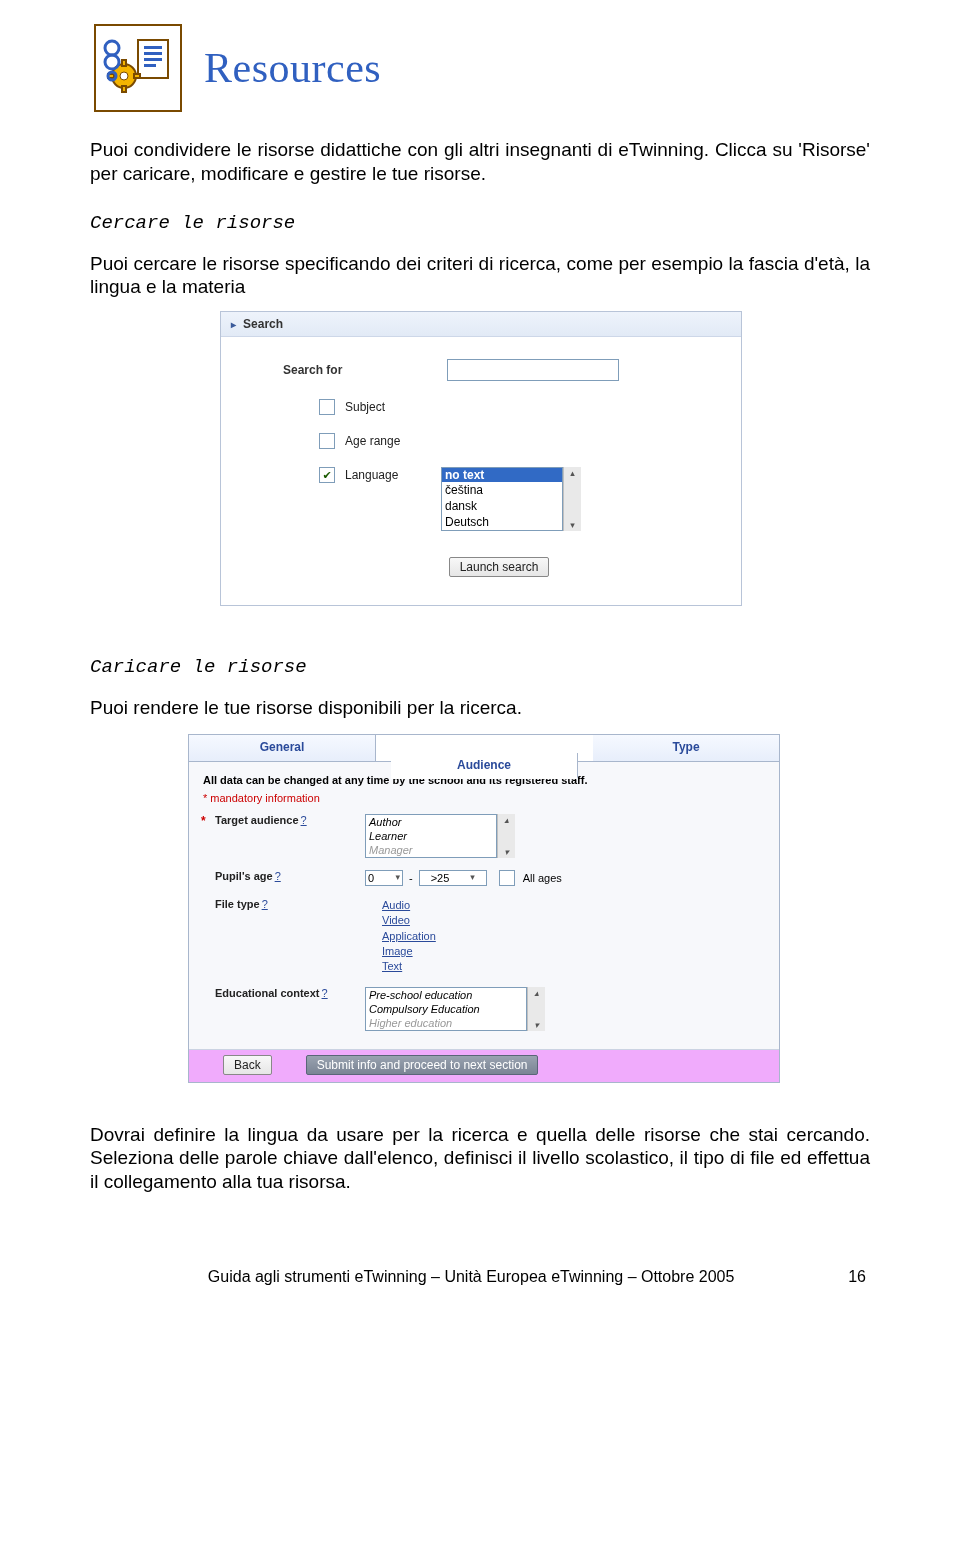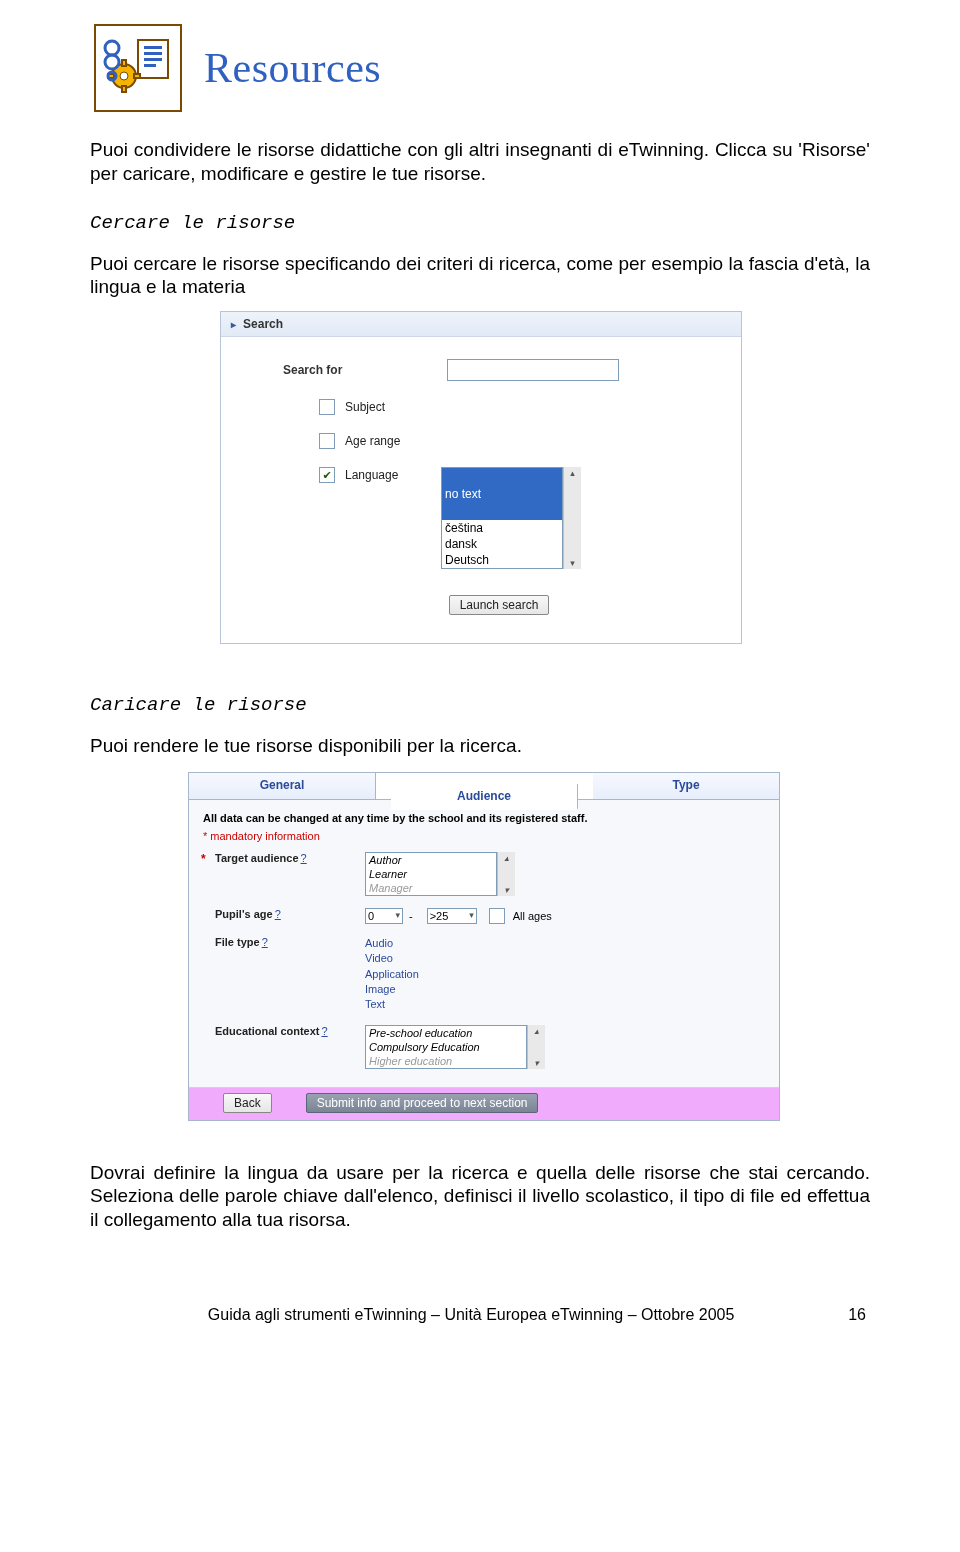--- a/index.html
+++ b/index.html
@@ -95,21 +95,21 @@
     margin-right: 10px;
     font-size:11px;
     color:#1a5a00;
     background:#fff;
   }
   .listbox {
     width: 120px;
     border: 1px solid #7f9db9;
     background: #fff;
   }
-  .listbox .sel { background: #316ac5; color:#fff; padding:19px 3px; font-weight:normal;}
+  .listbox .sel { background: #316ac5; color:#fff; padding:0 3px; font-weight:bold;}
   .listbox .opt { padding:1px 3px; color:#000;}
   .listbox-wrap { display:flex; }
   .sbar { width:17px; background:#e9e9e9; border-left:1px solid #c0c0c0; display:flex; flex-direction:column; justify-content:space-between; align-items:center; font-size:9px; color:#555;}
   .sbar span { line-height:12px; }
   .panel-foot {
     text-align: center;
     padding: 8px 0 14px 0;
   }
   .btn {
     display:inline-block;
@@ -131,37 +131,37 @@
     font-family: Tahoma, Verdana, sans-serif;
     font-size: 12px;
   }
   .tabbar { display:flex; background:#fff; border-bottom:1px solid #a8b6cc;gap:15px;}
   .tab {
     flex:1; text-align:center; padding:5px 0;
     color:#2a4a9a; font-weight:bold;
     border-right:1px solid #a8b6cc;
     background:linear-gradient(#f6f9ff,#e7eefb);
   }
-  .tab.active { background:#fff; border-bottom:2px solid #fff; position:relative; top:11px;}
+  .tab.active { background:#fff; border-bottom:2px solid #fff; position:relative; top:18px;}
   .tab:last-child { border-right:none;}
   .form-body { padding: 8px 12px 6px 12px; background:#f7f8fb;}
   .note { font-weight:bold; color:#000; font-size:11px; text-align:left; margin:4px 2px 6px 2px; }
   .mand { color:#c00; font-size:11px; margin:2px 0 10px 2px;}
   .frow { display:flex; align-items:flex-start; margin-bottom:12px; }
   .frow .star { width:14px; color:#c00; font-weight:bold;}
   .frow .flab { width:150px; color:#222; font-weight:bold; font-size:11px;}
   .frow .flab .q { color:#2a4a9a; text-decoration:underline; font-weight:normal; margin-left:2px;}
   .frow .fval { flex:1; font-size:11px; color:#2a4a9a;}
   .selbox {
     width:130px; border:1px solid #7f9db9; background:#fff; color:#000;
     font-size:11px;
   }
   .selbox .srow { padding:1px 3px; }
   .selwrap { display:flex;font-style:italic; }
-  .link { color:#2a4a9a; display:block; line-height:1.4;}
+  .link { color:#2a4a9a; text-decoration:underline; display:block; line-height:1.4;margin-left:17px;}
   .footbar {
     display:flex; padding:5px 10px 7px 34px; background:#f0abfc; border-top:1px solid #cbd3e2;
     align-items:center;
   }
   .footbar .sp { flex:1;}
   .page-footer {
     margin-top: 74px;
     font-size: 16px;
     display:flex;
     justify-content:space-between;
@@ -281,21 +281,21 @@
 
       <div class="frow">
         <div class="star"></div>
         <div class="flab"><span>Pupil's age</span><span class="q">?</span></div>
         <div class="fval" style="color:#000; display:flex; align-items:center; gap:6px;">
           <span style="border:1px solid #7f9db9; background:#fff; width:32px; display:inline-flex; padding:1px 2px; justify-content:space-between;">
               <span>0</span>
               <span style="font-size:9px;color:#555">▾</span>
             </span>
           <span>-</span>
-          <span style="border:1px solid #7f9db9; background:#fff; width:44px; display:inline-flex; padding:1px 2px; justify-content:space-between;margin-left:8px;">
+          <span style="border:1px solid #7f9db9; background:#fff; width:44px; display:inline-flex; padding:1px 11px; justify-content:space-between;">
               <span>&gt;25</span>
               <span style="font-size:9px;color:#555">▾</span>
             </span>
           <span class="chk" style="margin:0 2px 0 6px"></span>
           <span>All ages</span>
         </div>
       </div>
 
       <div class="frow">
         <div class="star"></div>

